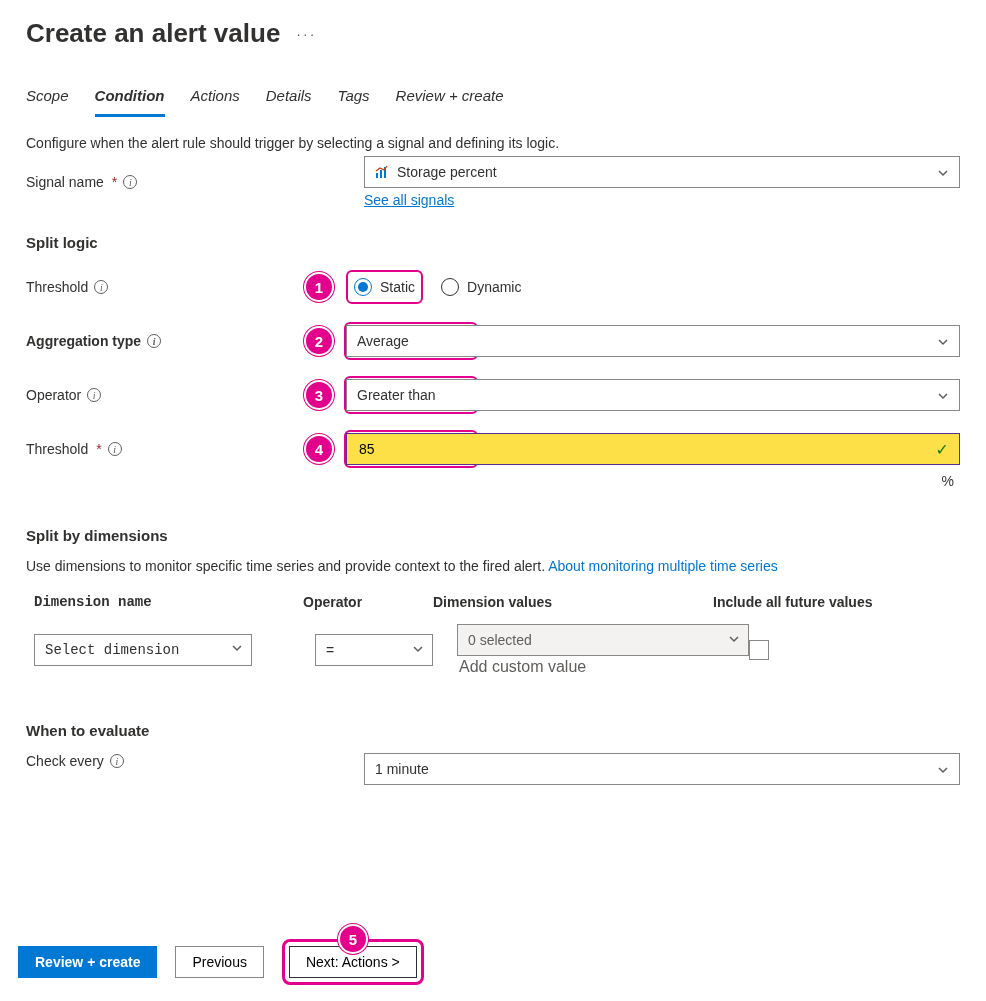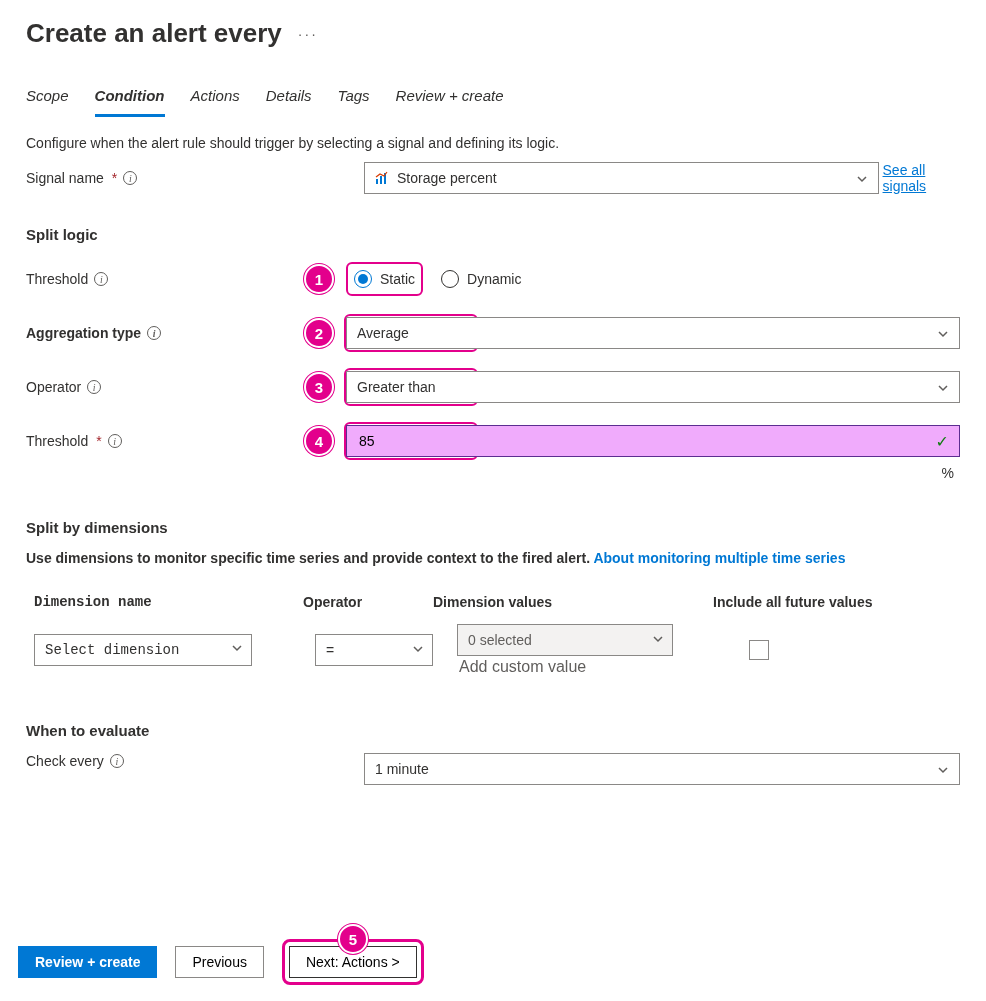--- a/index.html
+++ b/index.html
@@ -22,21 +22,21 @@
   .section-title { font-weight: 600; font-size: 15px; margin: 26px 0 14px 0; }
   .form-row { display: flex; align-items: center; min-height: 44px; position: relative; }
   .label-col { width: 338px; display: flex; align-items: center; gap: 6px; font-size: 14px; }
   .req { color: #a4262c; margin-left: 2px; }
   .info-icon {
     display: inline-flex; align-items: center; justify-content: center;
     width: 14px; height: 14px; border: 1px solid #605e5c; border-radius: 50%;
     font-size: 10px; color: #605e5c; font-family: Georgia, serif; font-style: italic;
     cursor: default;
   }
-  .field-col { flex: 1; display: flex; flex-direction: row; gap: 4px; position: relative; }
+  .field-col { flex: 1; display: flex; flex-direction: column; gap: 4px; position: relative; }
   .select-box, .input-box {
     width: 100%; height: 32px; border: 1px solid #8a8886; background: #fff;
     display: flex; align-items: center; padding: 0 10px; font-size: 14px;
     cursor: pointer; position: relative;
   }
   .select-box .chev {
     position: absolute; right: 10px; top: 50%; transform: translateY(-50%);
     width: 12px; height: 12px;
   }
   .link { color: #0078d4; text-decoration: underline; cursor: pointer; font-size: 14px; }
@@ -52,29 +52,29 @@
     border: 2px solid #e3008c; border-radius: 6px; padding: 2px 6px;
     display: inline-flex; align-items: center; height: 34px;
   }
   .callout-num {
     position: absolute; width: 30px; height: 30px; background: #e3008c; border-radius: 50%;
     color: #fff; font-weight: 700; display: flex; align-items: center; justify-content: center;
     font-size: 15px; border: 2px solid #fff; box-shadow: 0 0 0 1px #e3008c;
     z-index: 5;
   }
   .threshold-input-wrap {
-    width: 100%; height: 32px; border: 1px solid #5c2d91; background: #f0abfc;
+    width: 100%; height: 32px; border: 1px solid #5c2d91; background: #fde047;
     display: flex; align-items: center; padding: 0 10px; position: relative;
   }
   .threshold-input-wrap input {
     border: none; outline: none; width: 100%; font-size: 14px; background: transparent;
   }
   .check-mark { position: absolute; right: 10px; color: #107c10; font-size: 16px; }
   .unit-row { text-align: right; font-size: 14px; padding-right: 6px; margin-top: 2px; }
-  .dim-desc { margin-bottom: 22px; font-size: 14px; font-weight: bold; }
+  .dim-desc { margin-bottom: 14px; font-size: 14px; }
   .dim-table-head { display: flex; padding: 6px 8px 10px 8px; font-weight: 600; font-size: 14px; }
   .dim-table-row { display: flex; padding: 4px 8px; align-items: center; gap: 12px; }
   .dim-col1 { width: 269px; font-family: Liberation Mono, monospace; }
   .dim-col2 { width: 130px; }
   .dim-col3 { width: 280px; }
   .dim-col4 { flex: 1; }
   .small-select {
     height: 32px; border: 1px solid #8a8886; display: flex; align-items: center;
     padding: 0 10px; position: relative; cursor: pointer; background: #fff;
   }
@@ -97,21 +97,21 @@
   }
   .chev svg { width: 12px; height: 12px; }
   .signal-icon { margin-right: 8px; display: inline-flex; }
   .truncated .label-col  { color: #323130; }
   .footer-spacer { height: 70px; }
 </style>
 </head>
 <body>
 
 <div class="header-row">
-  <h1>Create an alert every</h1>
+  <h1>Create an alert value</h1>
   <span class="ellipsis">···</span>
 </div>
 
 <div class="tabs">
   <div class="tab">Scope</div>
   <div class="tab active">Condition</div>
   <div class="tab">Actions</div>
   <div class="tab">Details</div>
   <div class="tab">Tags</div>
   <div class="tab">Review + create</div>
@@ -254,21 +254,21 @@
     <div class="small-select" style="width:118px;">
       <span>=</span>
       <span class="chev" style="position:absolute; right:8px;">
         <svg viewBox="0 0 12 12">
             <path d="M2 4 L6 8 L10 4" stroke="#605e5c" stroke-width="1.5" fill="none"></path>
           </svg>
       </span>
     </div>
   </div>
   <div class="dim-col3">
-    <div class="small-select disabled" style="width:216px;">
+    <div class="small-select disabled" style="width:292px;">
       <span>0 selected</span>
       <span class="chev" style="position:absolute; right:8px;">
         <svg viewBox="0 0 12 12">
             <path d="M2 4 L6 8 L10 4" stroke="#605e5c" stroke-width="1.5" fill="none"></path>
           </svg>
       </span>
     </div>
     <div class="add-custom">Add custom value</div>
   </div>
   <div class="dim-col4">

